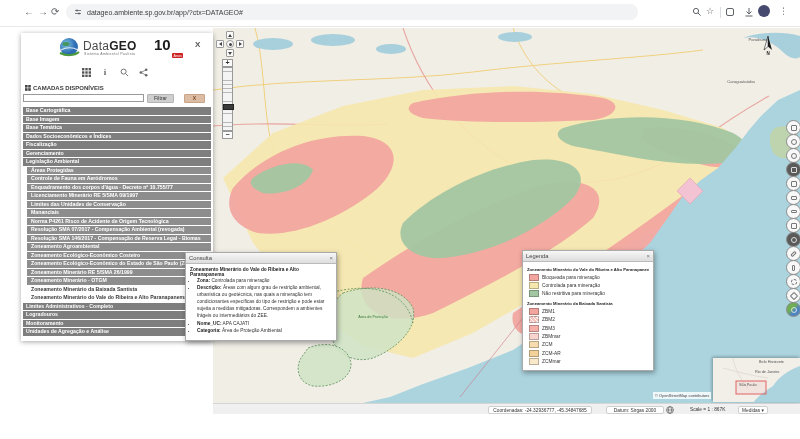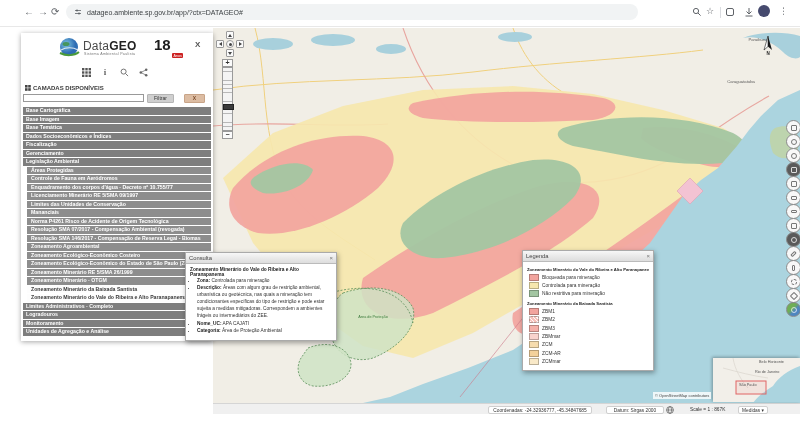--- a/index.html
+++ b/index.html
@@ -260,21 +260,21 @@
             <stop offset="100%" stop-color="#2e6db4"></stop>
           </radialGradient>
         </defs>
       <circle cx="12" cy="11" r="9" fill="url(#gl)"></circle>
       <path d="M4,14 C9,11 16,11 21,14" stroke="#fff" stroke-width="1.2" fill="none" opacity=".8"></path>
       <path d="M3,17 C9,20 17,20 22,16" stroke="#4a9a3a" stroke-width="2" fill="none"></path>
       <ellipse cx="9" cy="8" rx="3.5" ry="2" fill="#3f8f46" opacity=".85"></ellipse>
     </svg>
     <div id="logo-title"><span>Data</span><b>GEO</b></div>
     <div id="logo-sub">Sistema Ambiental Paulista</div>
-    <div id="badge10">18</div>
+    <div id="badge10">10</div>
     <div id="badge-anos">Anos</div>
     <div id="panel-close">X</div>
   </div>
   <div id="ptoolbar">
     <div class="ptool" style="left:58px">
       <svg width="9" height="9" viewBox="0 0 9 9">
         <g fill="#555">
             <rect x="0" y="0" width="2.4" height="2.4"></rect>
             <rect x="3.3" y="0" width="2.4" height="2.4"></rect>
             <rect x="6.6" y="0" width="2.4" height="2.4"></rect>

